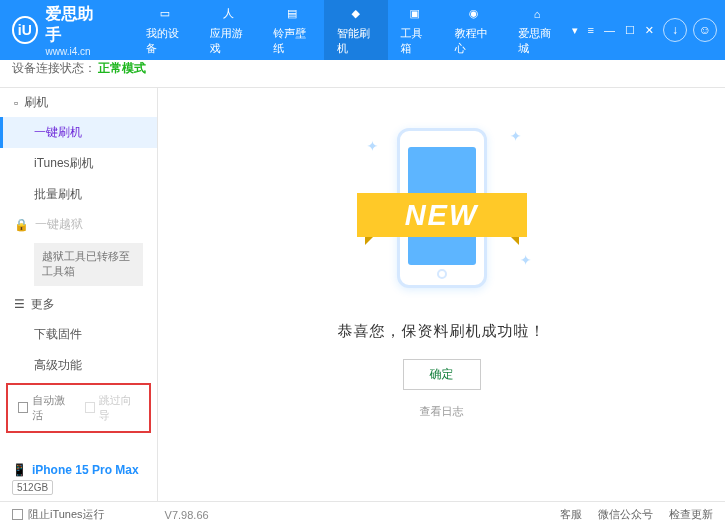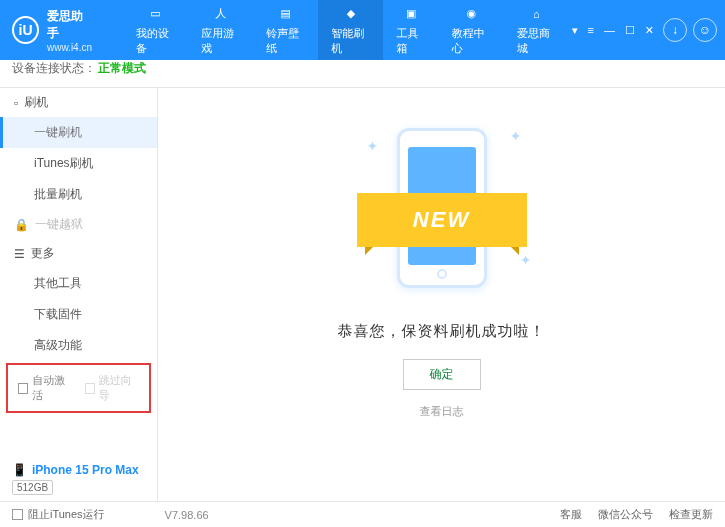--- a/index.html
+++ b/index.html
@@ -2,57 +2,57 @@
 <html><head>
 <meta charset="utf-8">
 <style>
 * { margin: 0; padding: 0; box-sizing: border-box; font-family: "Microsoft YaHei", sans-serif; }
 body { width: 725px; height: 527px; overflow: hidden; background: #fff; }
 
 .titlebar { height: 60px; background: #2191ff; display: flex; align-items: center; color: #fff; }
 .logo { display: flex; align-items: center; padding: 0 12px; gap: 8px; }
 .logo-icon { width: 28px; height: 28px; border: 2px solid #fff; border-radius: 50%; display: flex; align-items: center; justify-content: center; font-weight: bold; font-size: 14px; }
 .logo-text { display: flex; flex-direction: column; }
-.logo-title { font-size: 12px; font-weight: bold; }
+.logo-title { font-size: 16px; font-weight: bold; }
 .logo-url { font-size: 10px; opacity: 0.85; }
 .nav { display: flex; height: 100%; margin-left: 18px; }
 .nav-item { display: flex; flex-direction: column; align-items: center; justify-content: center; padding: 0 13px; font-size: 11px; gap: 3px; cursor: pointer; }
 .nav-item.active { background: #1a7ee0; }
 .nav-icon { width: 20px; height: 18px; display: flex; align-items: center; justify-content: center; }
 .titlebar-right { margin-left: auto; display: flex; align-items: center; gap: 6px; padding-right: 8px; }
 .win-controls { display: flex; gap: 4px; font-size: 11px; }
 .win-btn { cursor: pointer; padding: 2px 3px; }
 .circle-btn { width: 24px; height: 24px; border: 1.5px solid rgba(255,255,255,0.7); border-radius: 50%; display: flex; align-items: center; justify-content: center; cursor: pointer; font-size: 12px; }
 
 .status-bar { height: 28px; border-bottom: 1px solid #e5e5e5; display: flex; align-items: flex-start; padding: 0 12px; font-size: 12px; }
 .status-label { color: #666; }
 .status-value { color: #1eb61e; font-weight: bold; margin-left: 2px; }
 
 .body { display: flex; height: 413px; }
 .sidebar { width: 158px; border-right: 1px solid #e5e5e5; display: flex; flex-direction: column; font-size: 12px; }
 .side-header { display: flex; align-items: center; padding: 6px 14px; color: #555; gap: 6px; cursor: pointer; }
 .side-header.locked { color: #bbb; }
 .side-item { padding: 7px 14px 7px 34px; color: #555; cursor: pointer; }
-.side-item.active { background: #e8f3ff; color: #737373; border-left: 3px solid #2191ff; padding-left: 31px; }
+.side-item.active { background: #e8f3ff; color: #6d28d9; border-left: 3px solid #2191ff; padding-left: 31px; }
 .side-box { background: #f0f0f0; margin: 4px 14px 4px 34px; padding: 6px 8px; color: #777; font-size: 11px; line-height: 1.4; cursor: pointer; }
 .checkbox-row { padding: 8px 10px; display: flex; gap: 12px; border: 2px solid #e23b3b; margin: 2px 6px; }
 .check-item { display: flex; align-items: center; gap: 4px; color: #888; font-size: 11px; }
 .check-item.disabled { color: #ccc; }
 .check-box { width: 11px; height: 11px; border: 1px solid #999; }
 .device-info { padding: 6px 12px; margin-top: auto; }
 .device-name { color: #2191ff; font-size: 12px; display: flex; align-items: center; gap: 5px; font-weight: bold; }
 .device-storage { font-size: 10px; border: 1px solid #ccc; border-radius: 2px; padding: 1px 4px; color: #666; display: inline-block; margin-top: 3px; }
 
 .main { flex: 1; display: flex; flex-direction: column; align-items: center; padding-top: 30px; }
 .phone-illu { position: relative; width: 210px; height: 180px; }
 .phone-body { position: absolute; left: 60px; top: 10px; width: 90px; height: 160px; background: #fff; border: 3px solid #d5e8ff; border-radius: 12px; box-shadow: 0 2px 8px rgba(33,145,255,0.15); }
 .phone-screen { position: absolute; left: 8px; top: 16px; right: 8px; bottom: 20px; background: #5db5ff; border-radius: 3px; }
 .phone-btn { position: absolute; bottom: 6px; left: 50%; transform: translateX(-50%); width: 10px; height: 10px; border: 2px solid #d5e8ff; border-radius: 50%; }
 .sparkle { position: absolute; color: #b8dcff; font-size: 14px; }
-.new-banner { position: absolute; left: 20px; top: 75px; width: 170px; height: 54px; background: #ffc928; display: flex; align-items: center; justify-content: center; color: #fff; font-weight: 900; font-size: 22px; font-style: italic; letter-spacing: 2px; }
+.new-banner { position: absolute; left: 20px; top: 75px; width: 170px; height: 44px; background: #ffc928; display: flex; align-items: center; justify-content: center; color: #fff; font-weight: 900; font-size: 29px; font-style: italic; letter-spacing: 2px; }
 .new-banner::before, .new-banner::after { content: ''; position: absolute; top: 100%; border-style: solid; }
 .new-banner::before { left: 8px; border-width: 8px 8px 0 0; border-color: #d49f00 transparent transparent transparent; }
 .new-banner::after { right: 8px; border-width: 8px 0 0 8px; border-color: #d49f00 transparent transparent transparent; }
 .success-text { margin-top: 24px; font-size: 15px; color: #333; letter-spacing: 1px; }
 .confirm-btn { margin-top: 18px; padding: 6px 26px; border: 1px solid #ccc; background: #fff; font-size: 12px; cursor: pointer; color: #15803d; }
 .view-log { margin-top: 14px; font-size: 11px; color: #999; cursor: pointer; }
 
 .footer { height: 26px; border-top: 1px solid #e5e5e5; display: flex; align-items: center; padding: 0 12px; font-size: 11px; color: #666; }
 .footer-check { display: flex; align-items: center; gap: 5px; cursor: pointer; }
 .footer-right { margin-left: auto; display: flex; gap: 16px; }
@@ -124,25 +124,25 @@
         <span>▫</span>
         <span>刷机</span>
       </div>
     <div class="side-item active">一键刷机</div>
     <div class="side-item">iTunes刷机</div>
     <div class="side-item">批量刷机</div>
     <div class="side-header locked">
         <span>🔒</span>
         <span>一键越狱</span>
       </div>
+    <div class="side-box">越狱工具已转移至工具箱</div>
     <div class="side-header">
         <span>☰</span>
         <span>更多</span>
       </div>
-    <div class="side-item">其他工具</div>
     <div class="side-item">下载固件</div>
     <div class="side-item">高级功能</div>
     <div class="checkbox-row">
       <label class="check-item">
           <span class="check-box"></span>
           <span>自动激活</span>
         </label>
       <label class="check-item disabled">
           <span class="check-box" style="border-color:#ddd"></span>
           <span>跳过向导</span>

